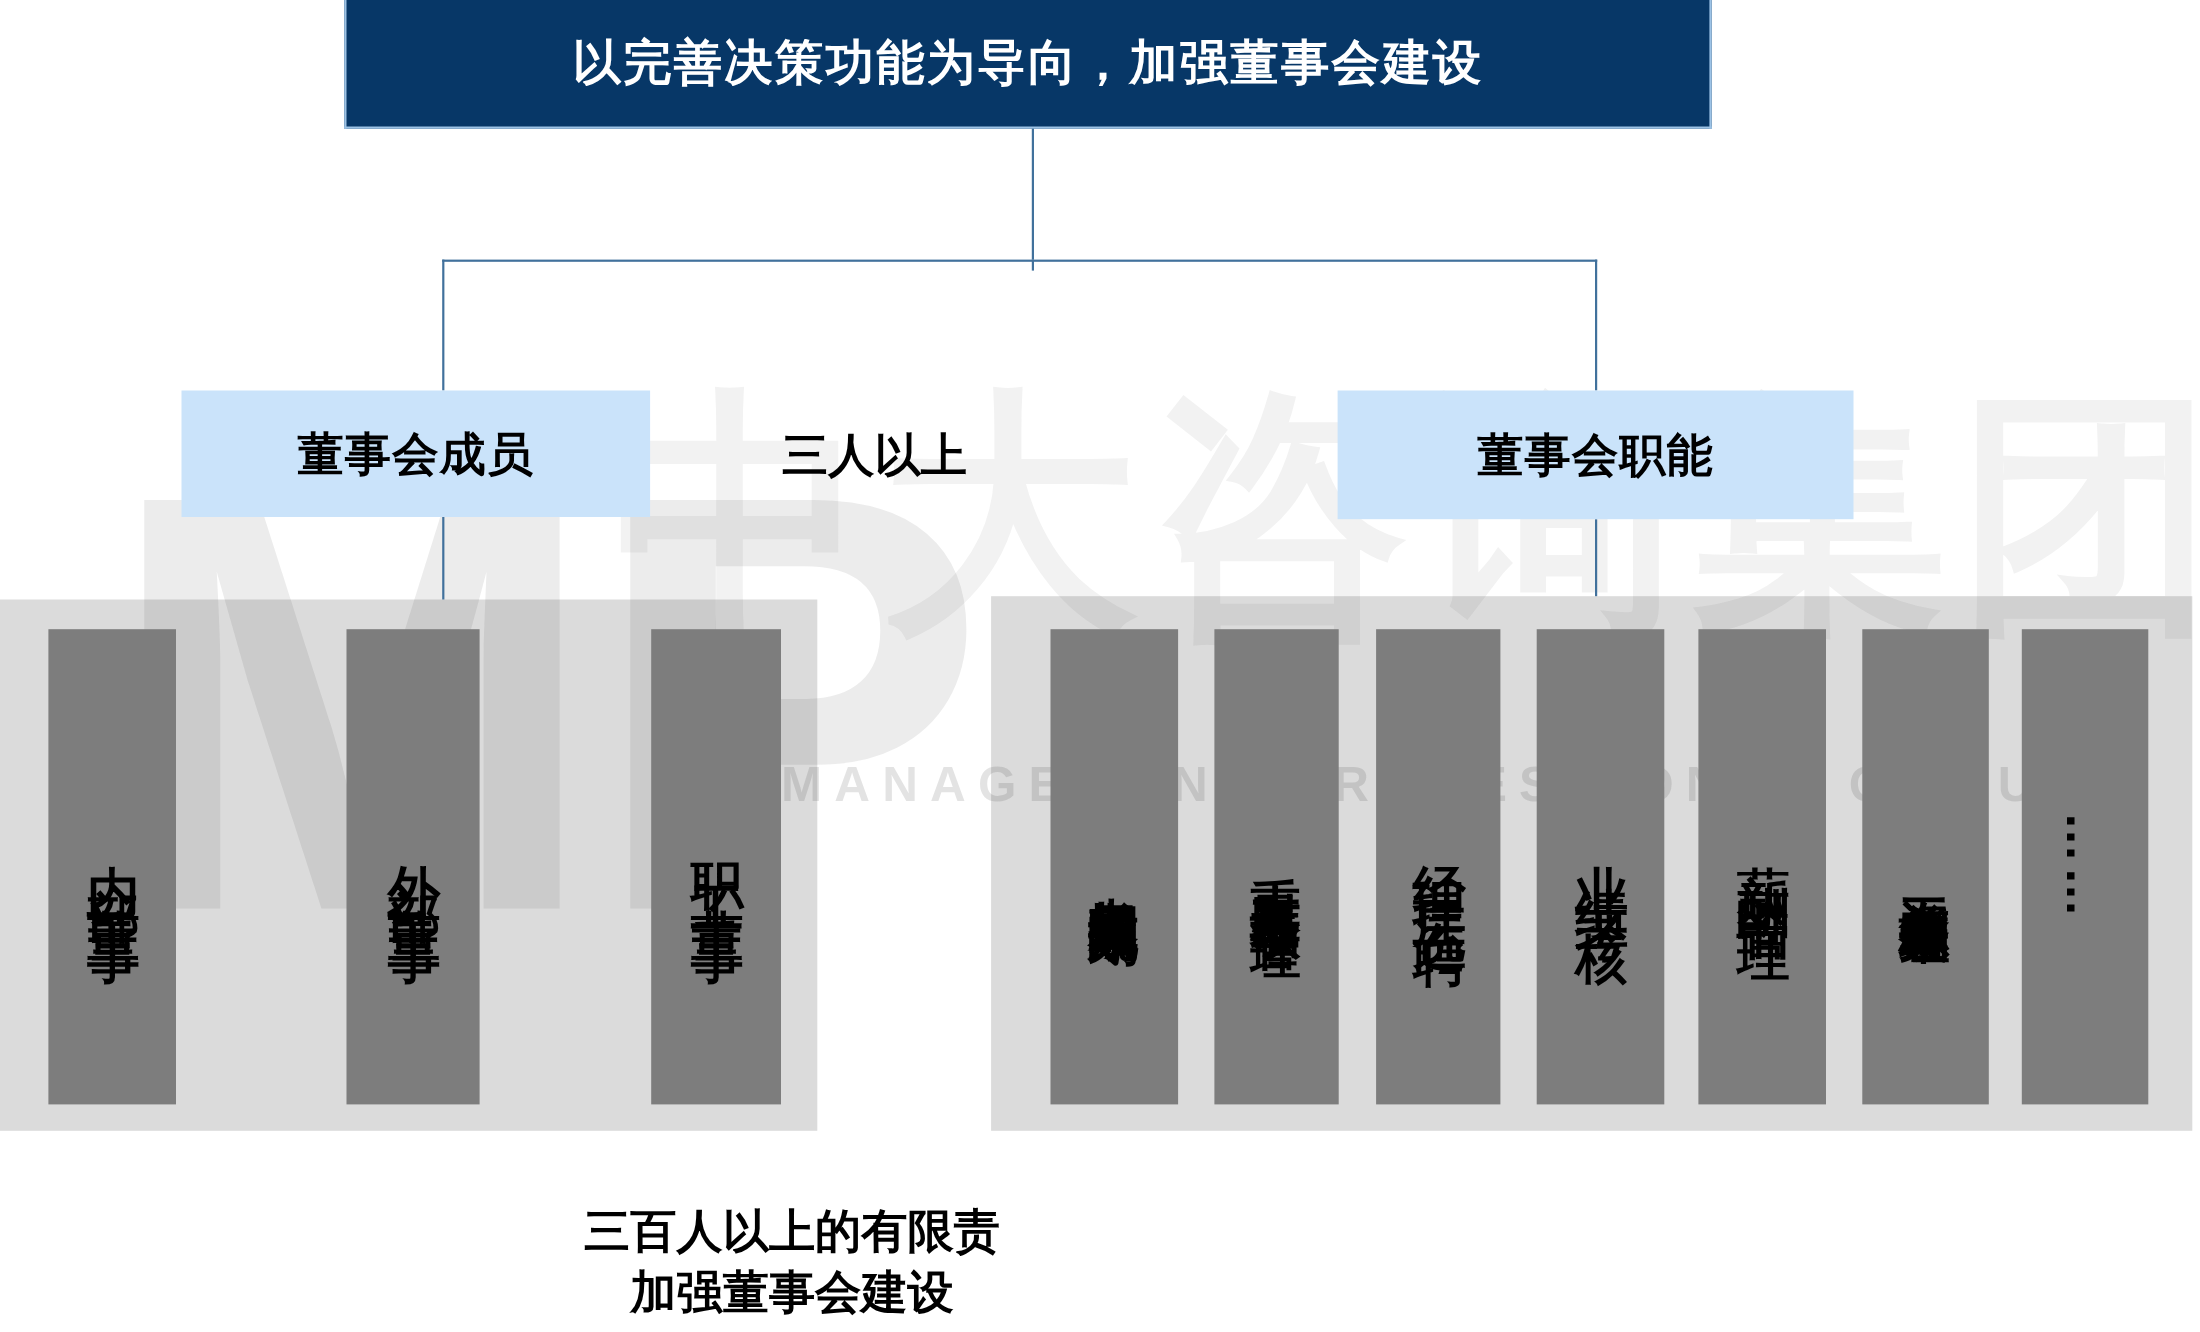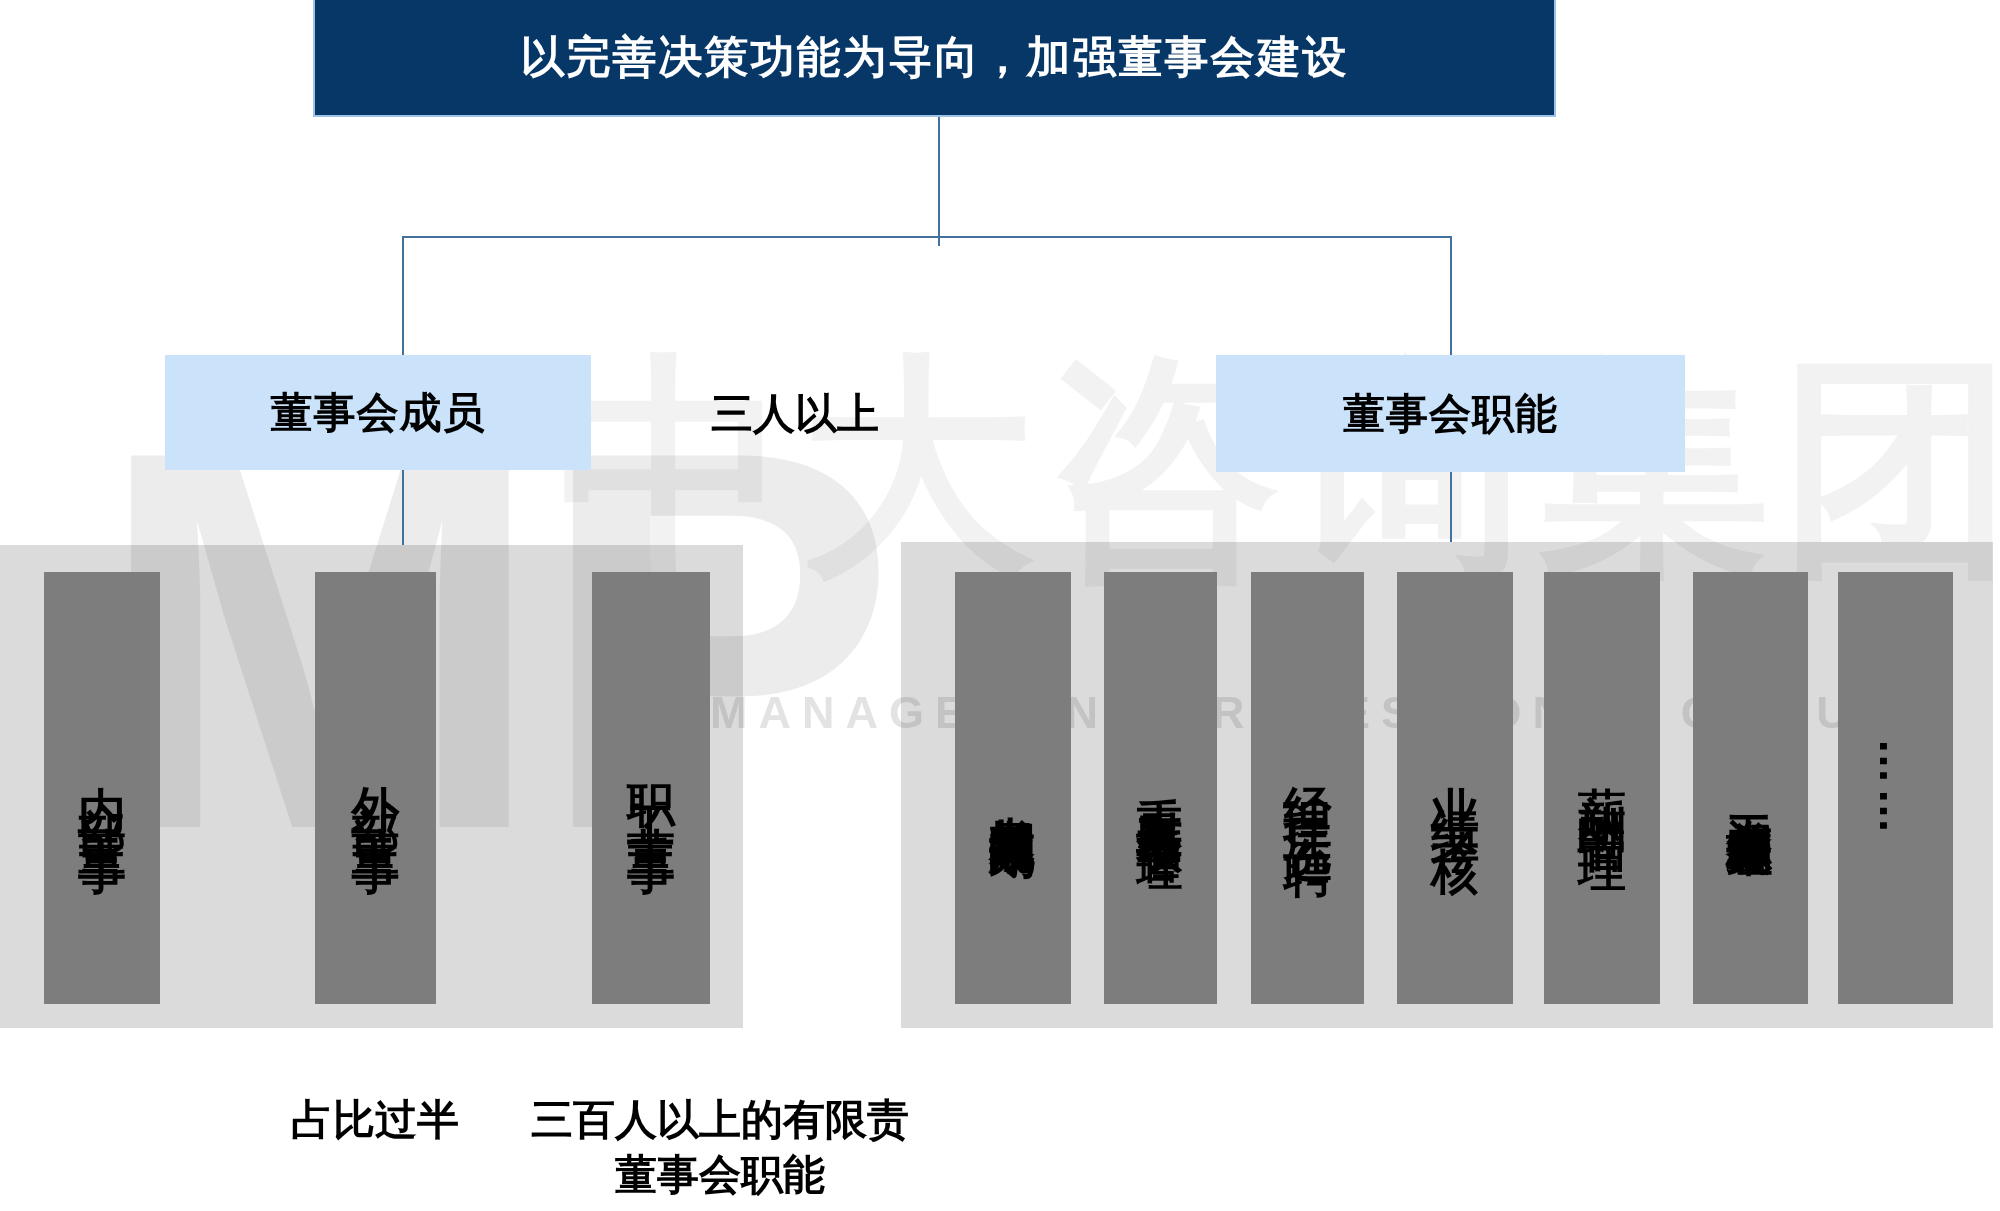--- a/index.html
+++ b/index.html
@@ -125,17 +125,16 @@
   <div class="bar bR5 s4">
     <span>薪酬管理</span>
   </div>
   <div class="bar bR6 s9">
     <span>工资总额备案制管理</span>
   </div>
   <div class="bar bR7 sdots">
     <span>……</span>
   </div>
 
-  <div class="ann ann-left">占比过半</div>
   <div class="ann ann-right">三百人以上的有限责
-董事会职能</div>
+加强董事会建设</div>
 
 </div>
 
 </body></html>

